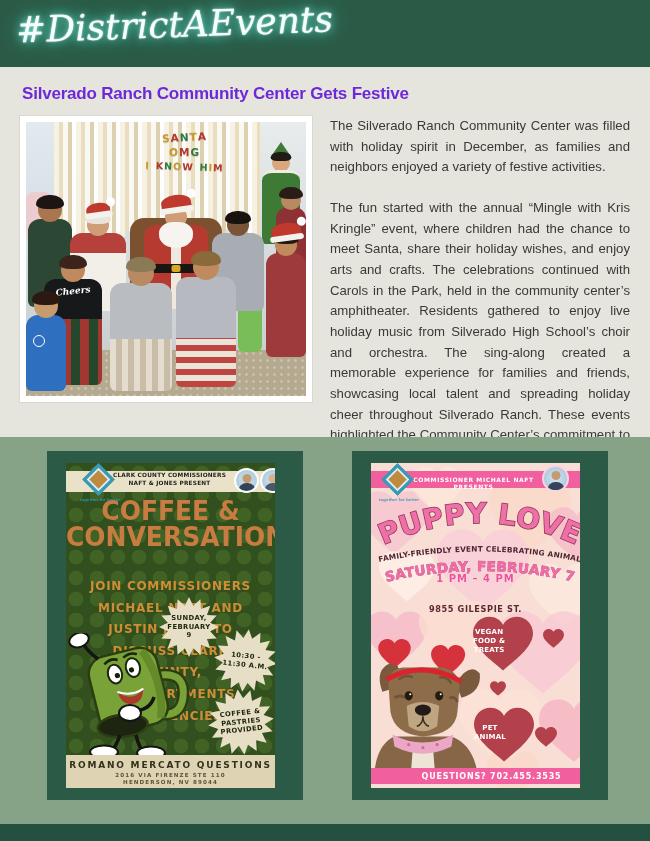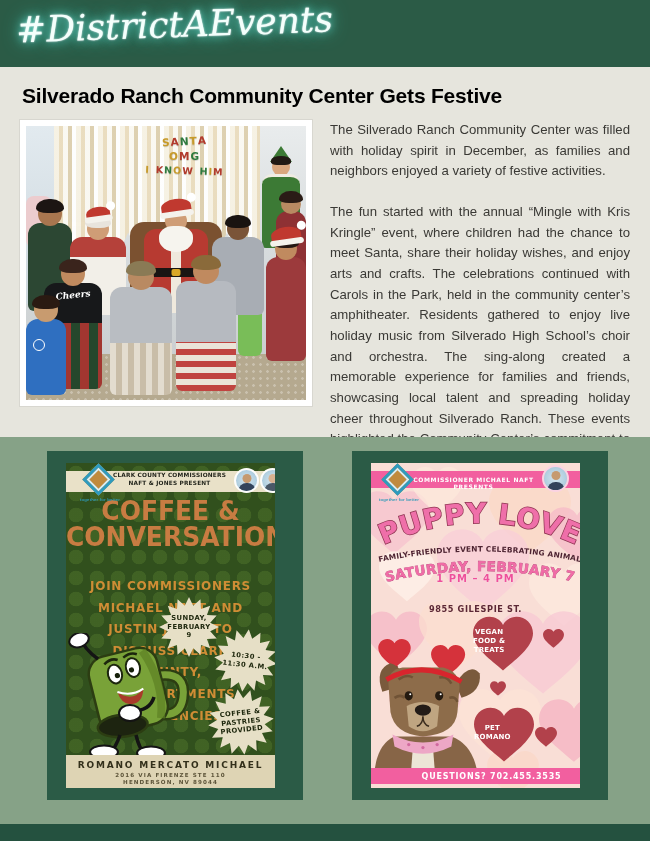--- a/index.html
+++ b/index.html
@@ -10,21 +10,21 @@
   .masthead{position:relative;height:67px;background:#2b5b46;}
   .hashtag{
     position:absolute;left:16px;top:4px;
     font-family:"DejaVu Serif",serif;font-style:italic;font-weight:400;
     font-size:36px;color:#f4fffc;letter-spacing:0px;transform:rotate(-2deg);
     text-shadow:0 0 2px #ffffff,0 0 9px #66e2d2,0 0 18px #3fc9b8,0 1px 3px rgba(0,0,0,.35);
   }
 
   
   .article{height:370px;box-sizing:border-box;padding:17px 20px 0 20px;background:#e6e5dd;}
-  .article-title{margin:0 0 12px 2px;font-size:21px;font-weight:bold;color:#000000;letter-spacing:-.2px;font-family:"Liberation Sans",sans-serif;}
+  .article-title{margin:0 0 12px 2px;font-size:17px;font-weight:bold;color:#6d28d9;letter-spacing:-.2px;font-family:"Liberation Sans",sans-serif;}
   .article-body{display:flex;align-items:flex-start;}
   .photo{margin:0;width:292px;height:286px;box-sizing:border-box;background:#fff;padding:6px;flex:0 0 auto;box-shadow:0 0 0 1px rgba(0,0,0,.06);}
   .photo-scene{position:relative;width:280px;height:274px;overflow:hidden;background:linear-gradient(180deg,#e9eced 0%,#d3d8da 55%,#c7cacb 100%);}
   .window-pane{position:absolute;left:0;top:0;width:72px;height:178px;background:linear-gradient(180deg,#e2eaef,#ccd7dd);border-right:4px solid #eef0f1;}
   .window-pane::after{content:"";position:absolute;left:0;right:0;top:96px;height:4px;background:#eef0f1;}
   .wall-strip{position:absolute;right:0;top:110px;width:9px;height:120px;background:#5d6368;}
   .pink-chair{position:absolute;left:0;top:70px;width:26px;height:52px;background:#ecccce;border-radius:8px;}
   .green-stool{position:absolute;left:212px;top:178px;width:24px;height:52px;background:#79bd58;border-radius:6px;}
   .streamers{position:absolute;left:28px;top:0;width:206px;height:152px;
     background:repeating-linear-gradient(90deg,#f7f2e3 0 5px,#eadcbd 5px 9px,#fbf9f2 9px 14px,#ddcfae 14px 18px,#ffffff 18px 22px);
@@ -289,21 +289,21 @@
           <path d="M30 26 Q16 16 12 4" stroke="#141414" stroke-width="3.5" fill="none"></path>
           <ellipse cx="11" cy="7" rx="10" ry="7" fill="#fff" stroke="#141414" stroke-width="2" transform="rotate(-20 11 7)"></ellipse>
           <path d="M86 64 q-4 14 -22 14" stroke="#141414" stroke-width="3.5" fill="none"></path>
           <ellipse cx="62" cy="80" rx="11" ry="8" fill="#fff" stroke="#141414" stroke-width="2"></ellipse>
           <path d="M52 102 q-4 12 -11 20 M68 102 q3 13 9 20" stroke="#141414" stroke-width="3.5" fill="none"></path>
           <ellipse cx="36" cy="119" rx="14" ry="6.5" fill="#fff" stroke="#141414" stroke-width="2"></ellipse>
           <ellipse cx="83" cy="120" rx="14" ry="6.5" fill="#fff" stroke="#141414" stroke-width="2"></ellipse>
         </svg>
 
         <div class="coffee-footer">
-          <div class="venue">ROMANO MERCATO MICHAEL</div>
+          <div class="venue">ROMANO MERCATO QUESTIONS</div>
           <div class="addr">2016 VIA FIRENZE STE 110</div>
           <div class="addr">HENDERSON, NV 89044</div>
         </div>
       </div>
     </div>
 
     <div class="flyer-frame right">
       <div class="flyer-canvas puppy">
         <svg class="bgh" viewBox="0 0 32 29" style="left:-12px;top:28px;width:70px;height:64px;">
             <use href="#heartPath" fill="#f7c3cf"></use>
@@ -383,21 +383,21 @@
             </svg>
           <div class="heart-text">VEGAN
 FOOD &amp;
 TREATS</div>
         </div>
         <div class="heart-badge" style="left:103px;top:243px;width:60px;height:58px;">
           <svg viewBox="0 0 32 29">
               <use href="#heartPath" fill="#b2414b"></use>
             </svg>
           <div class="heart-text">PET
-ROMANO</div>
+ANIMAL</div>
         </div>
         <svg class="mini-heart" viewBox="0 0 32 29" style="left:172px;top:166px;width:21px;height:19px;">
             <use href="#heartPath" fill="#b2414b"></use>
           </svg>
         <svg class="mini-heart" viewBox="0 0 32 29" style="left:119px;top:218px;width:16px;height:15px;">
             <use href="#heartPath" fill="#b2414b"></use>
           </svg>
         <svg class="mini-heart" viewBox="0 0 32 29" style="left:164px;top:264px;width:22px;height:20px;">
             <use href="#heartPath" fill="#b2414b"></use>
           </svg>

